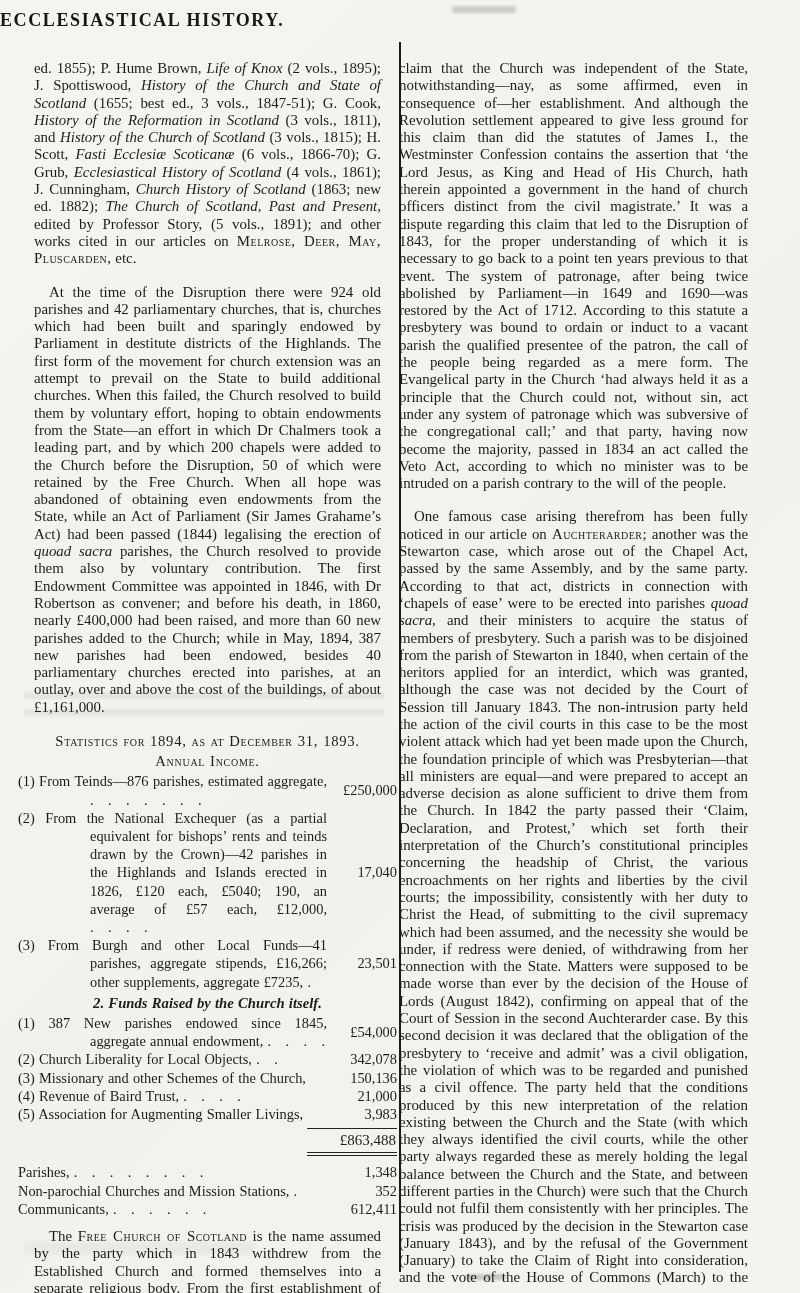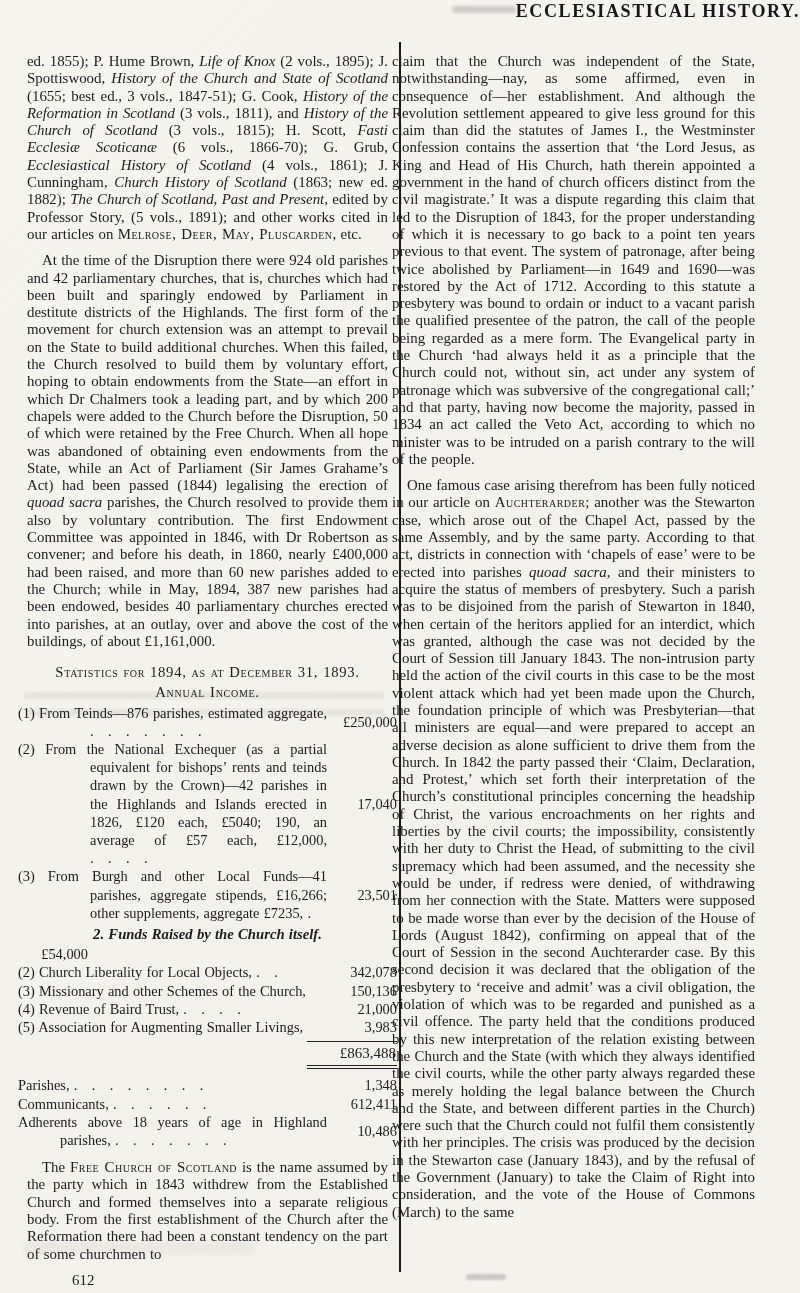--- a/index.html
+++ b/index.html
@@ -8,22 +8,22 @@
     width: 800px;
     height: 1293px;
     margin: 0 auto;
     background: linear-gradient(135deg, #f6f4ef 0%, #f3f1eb 55%, #f5f3ed 100%);
     color: #1b1b1d;
     font-family: "Liberation Serif", "DejaVu Serif", serif;
     overflow: hidden;
   }
   .page-header {
     position: absolute;
-    top: 1px; left: 0; width: 100%;
-    text-align: right;
+    top: 10px; left: 0; width: 100%;
+    text-align: left;
     font-weight: bold;
     font-size: 18px;
     letter-spacing: 1.6px;
     color: #17171a;
   }
   .column {
     position: absolute;
     top: 44px;
     font-size: 14.9px;
     line-height: 17.3px;
@@ -32,21 +32,21 @@
     color: #1c1c1f;
   }
   .column-left  { left: 18px;  width: 379px; }
   .column-right { left: 383px; width: 381px; }
   .column-divider {
     position: absolute;
     left: 399px; top: 42px;
     width: 2px; height: 1230px;
     background: #1a1a1e;
   }
-  p { margin: 9px; }
+  p { margin: 16px; }
   .indent { text-indent: 15px; }
   .i  { font-style: italic; }
   .sc { font-variant: small-caps; letter-spacing: 0.5px; }
 
   .stats { font-size: 14.4px; line-height: 18.2px; }
   .heading-sc {
     text-align: center;
     font-variant: small-caps;
     letter-spacing: 0.7px;
     font-size: 14.7px;
@@ -164,20 +164,21 @@
         <div class="tamount">17,040</div>
       </div>
       <div class="trow">
         <div class="tlabel"><span>(3) From Burgh and other Local Funds—41 parishes, aggregate stipends, £16,266; other supplements, aggregate £7235, .</span></div>
         <div class="tamount">23,501</div>
       </div>
 
       <p class="section-title">2. Funds Raised by the Church itself.</p>
 
       <div class="trow">
+        <div class="tlabel"><span>(1) 387 New parishes endowed since 1845, aggregate annual endowment, . . . .</span></div>
         <div class="tamount">£54,000</div>
       </div>
       <div class="trow">
         <div class="tlabel"><span>(2) Church Liberality for Local Objects, . .</span></div>
         <div class="tamount">342,078</div>
       </div>
       <div class="trow">
         <div class="tlabel"><span>(3) Missionary and other Schemes of the Church,</span></div>
         <div class="tamount">150,136</div>
       </div>
@@ -191,26 +192,26 @@
       </div>
 
       <div class="total-box">£863,488</div>
 
       <div class="summary-block">
         <div class="trow summary">
           <div class="tlabel"><span>Parishes, . . . . . . . .</span></div>
           <div class="tamount">1,348</div>
         </div>
         <div class="trow summary">
+          <div class="tlabel"><span>Non-parochial Churches and Mission Stations, .</span></div>
+          <div class="tamount">352</div>
+        </div>
+        <div class="trow summary">
           <div class="tlabel"><span>Communicants, . . . . . .</span></div>
           <div class="tamount">612,411</div>
-        </div>
-        <div class="trow summary">
-          <div class="tlabel"><span>Adherents above 18 years of age in Highland parishes, . . . . . . .</span></div>
-          <div class="tamount">10,486</div>
         </div>
       </div>
     </div>
 
     <p class="indent closing-para"><span>The </span><span class="sc">Free Church of Scotland</span><span> is the name assumed by the party which in 1843 withdrew from the Established Church and formed themselves into a separate religious body.  From the first establishment of the Church after the Reformation there had been a constant tendency on the part of some churchmen to</span></p>
 
     <p class="page-number">612</p>
   </div>
 
   <div class="column column-right">

